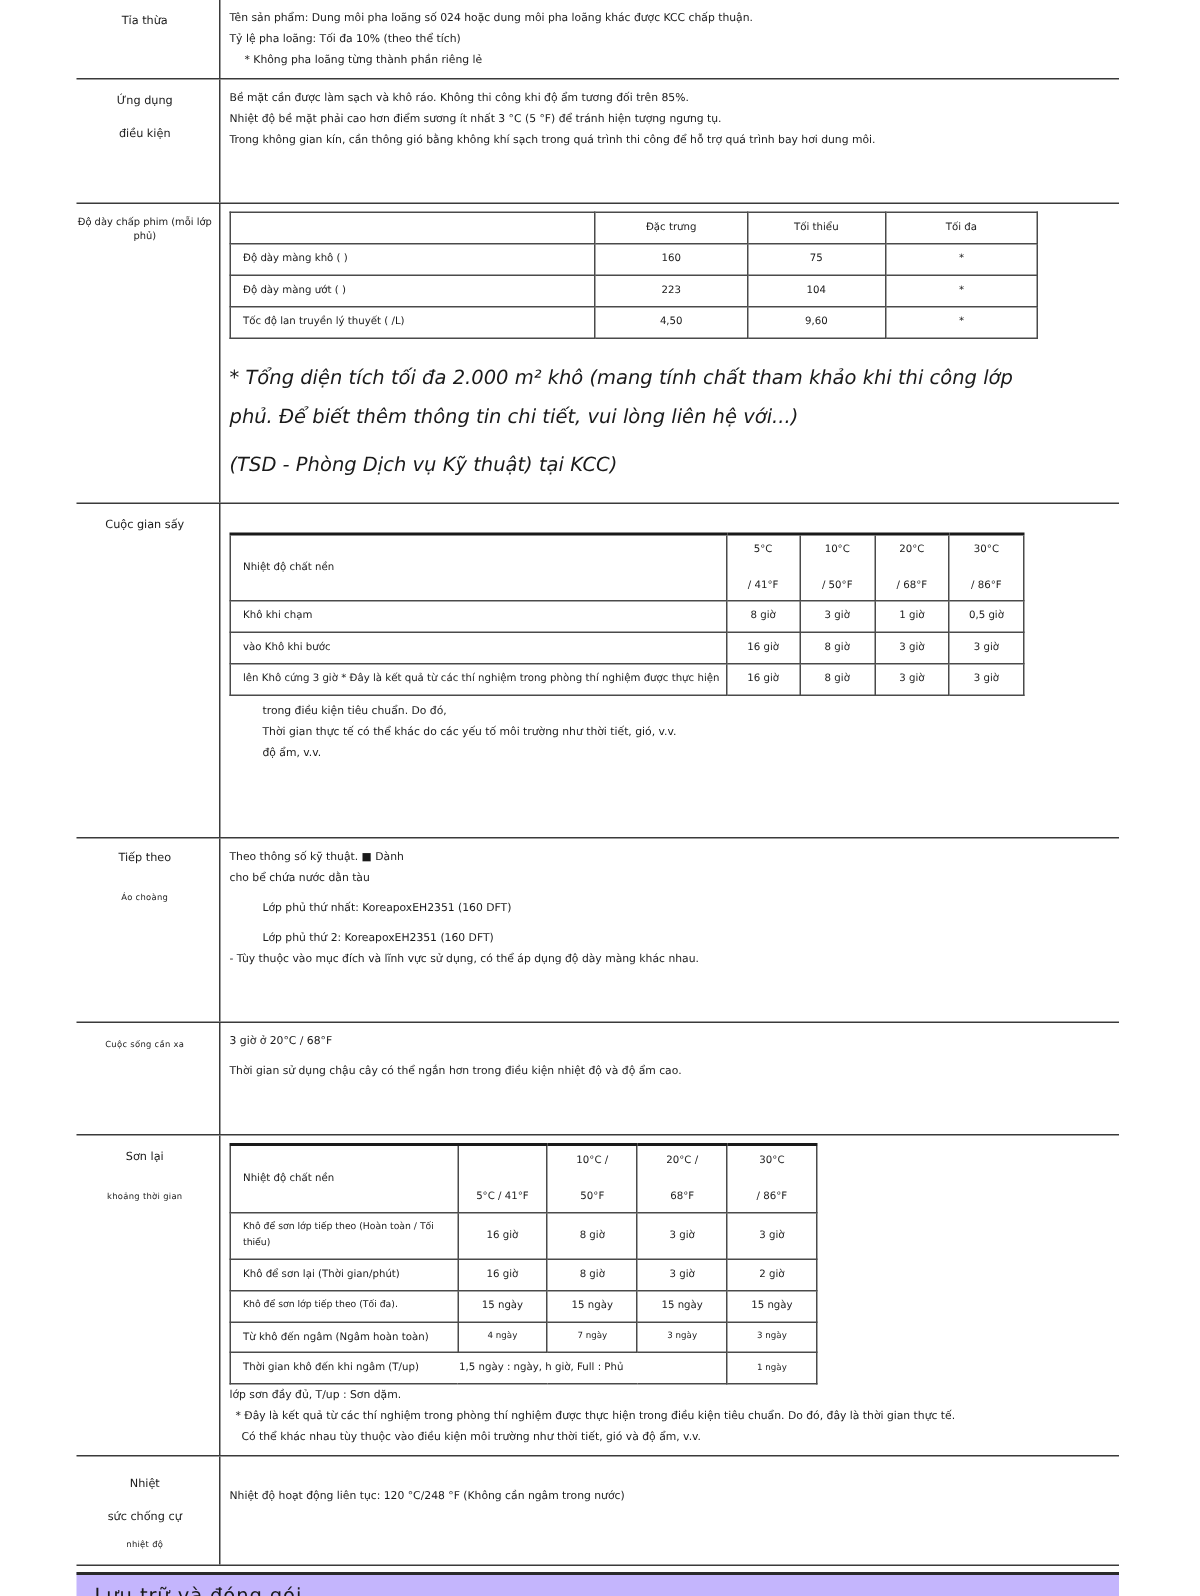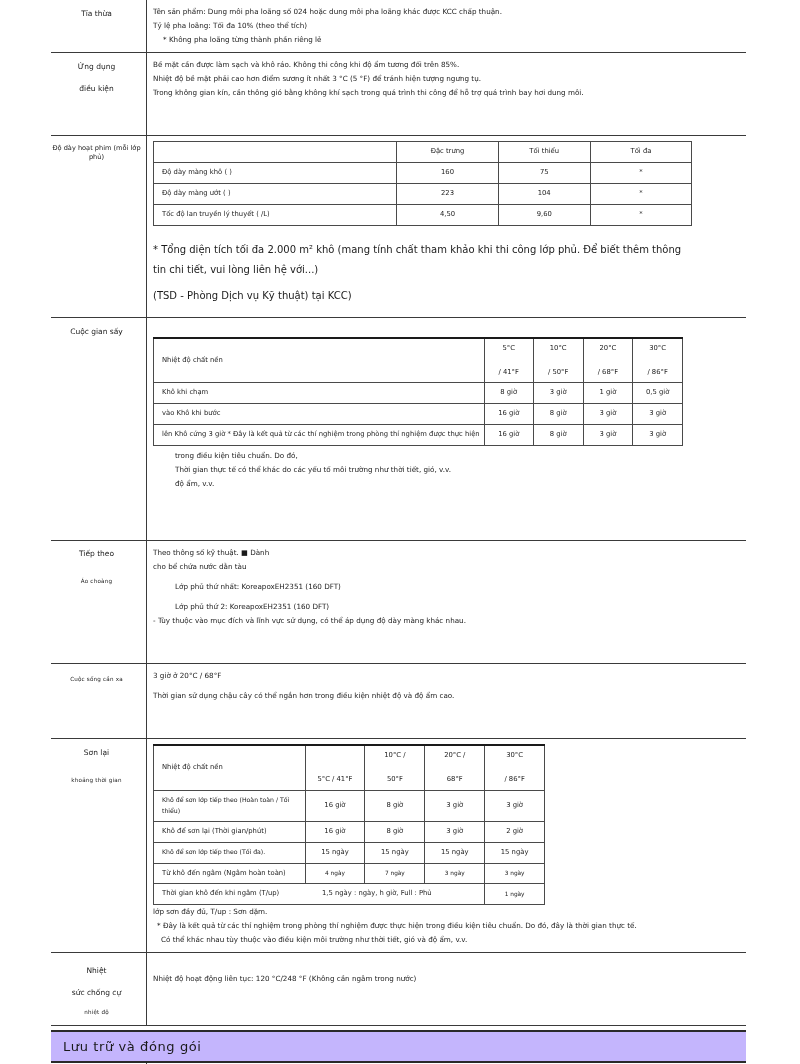--- a/index.html
+++ b/index.html
@@ -81,23 +81,24 @@
     line-height: 1.75;
   }
   table.dt td.lcell {
     text-align: left;
     padding-left: 8px;
   }
   table.dt tr.topline td, table.dt tr.topline th {
     border-top: 2px solid #1a1a1a;
   }
   .dt-note {
-    font-size: 10px;
+    font-size: 13px;
     line-height: 2.0;
     margin: 0;
+    font-style: italic;
   }
 
   
   .thick-tbl { width: 100%; }
   .thick-tbl .c0 { width: 215px; }
   .thick-tbl .c1 { width: 84px; }
   .thick-tbl .c2 { width: 76px; }
   .thick-tbl .c3 { width: 84px; }
   .thick-head th { border-top: 2px solid #1a1a1a; }
 
@@ -164,21 +165,21 @@
         <div class="dbody">
           <p class="tl">Bề mặt cần được làm sạch và khô ráo. Không thi công khi độ ẩm tương đối trên 85%.</p>
           <p class="tl">Nhiệt độ bề mặt phải cao hơn điểm sương ít nhất 3 °C (5 °F) để tránh hiện tượng ngưng tụ.</p>
           <p class="tl">Trong không gian kín, cần thông gió bằng không khí sạch trong quá trình thi công để hỗ trợ quá trình bay hơi dung môi.</p>
           <div class="spacer-lg"></div>
         </div>
       </div>
 
       <div class="drow">
         <div class="dlabel" style="padding-top:8px">
-          <span class="lab-main" style="font-size:6.6px;line-height:1.4">Độ dày hoạt phim (mỗi lớp phủ)</span>
+          <span class="lab-main" style="font-size:6.6px;line-height:1.4">Độ dày chấp phim (mỗi lớp phủ)</span>
         </div>
         <div class="dbody" style="padding-right:54px">
           <table class="dt thick-tbl">
             <tbody>
                 <tr class="thick-head">
               <th class="c0"></th>
               <th class="c1">Đặc trưng</th>
               <th class="c2">Tối thiểu</th>
               <th class="c3">Tối đa</th>
             </tr>
@@ -352,21 +353,21 @@
             <tr>
               <td class="lcell">Từ khô đến ngâm (Ngâm hoàn toàn)</td>
               <td style="font-size:5.8px">4 ngày</td>
               <td style="font-size:5.8px">7 ngày</td>
               <td style="font-size:5.8px">3 ngày</td>
               <td style="font-size:5.8px">3 ngày</td>
             </tr>
             <tr>
               <td colspan="4" class="lcell" style="position:relative;white-space:nowrap">
                 <span>Thời gian khô đến khi ngâm (T/up)</span>
-                <span class="overlap-txt" style="left:168px">1,5 ngày : ngày, h giờ, Full : Phủ</span>
+                <span class="overlap-txt" style="left:152px">1,5 ngày : ngày, h giờ, Full : Phủ</span>
               </td>
               <td style="font-size:5.8px">1 ngày</td>
             </tr>
           </tbody>
             </table>
           <p class="tl">lớp sơn đầy đủ, T/up : Sơn dặm.</p>
           <p class="tl" style="padding-left:4px">* Đây là kết quả từ các thí nghiệm trong phòng thí nghiệm được thực hiện trong điều kiện tiêu chuẩn. Do đó, đây là thời gian thực tế.</p>
           <p class="tl" style="padding-left:8px">Có thể khác nhau tùy thuộc vào điều kiện môi trường như thời tiết, gió và độ ẩm, v.v.</p>
         </div>
       </div>

